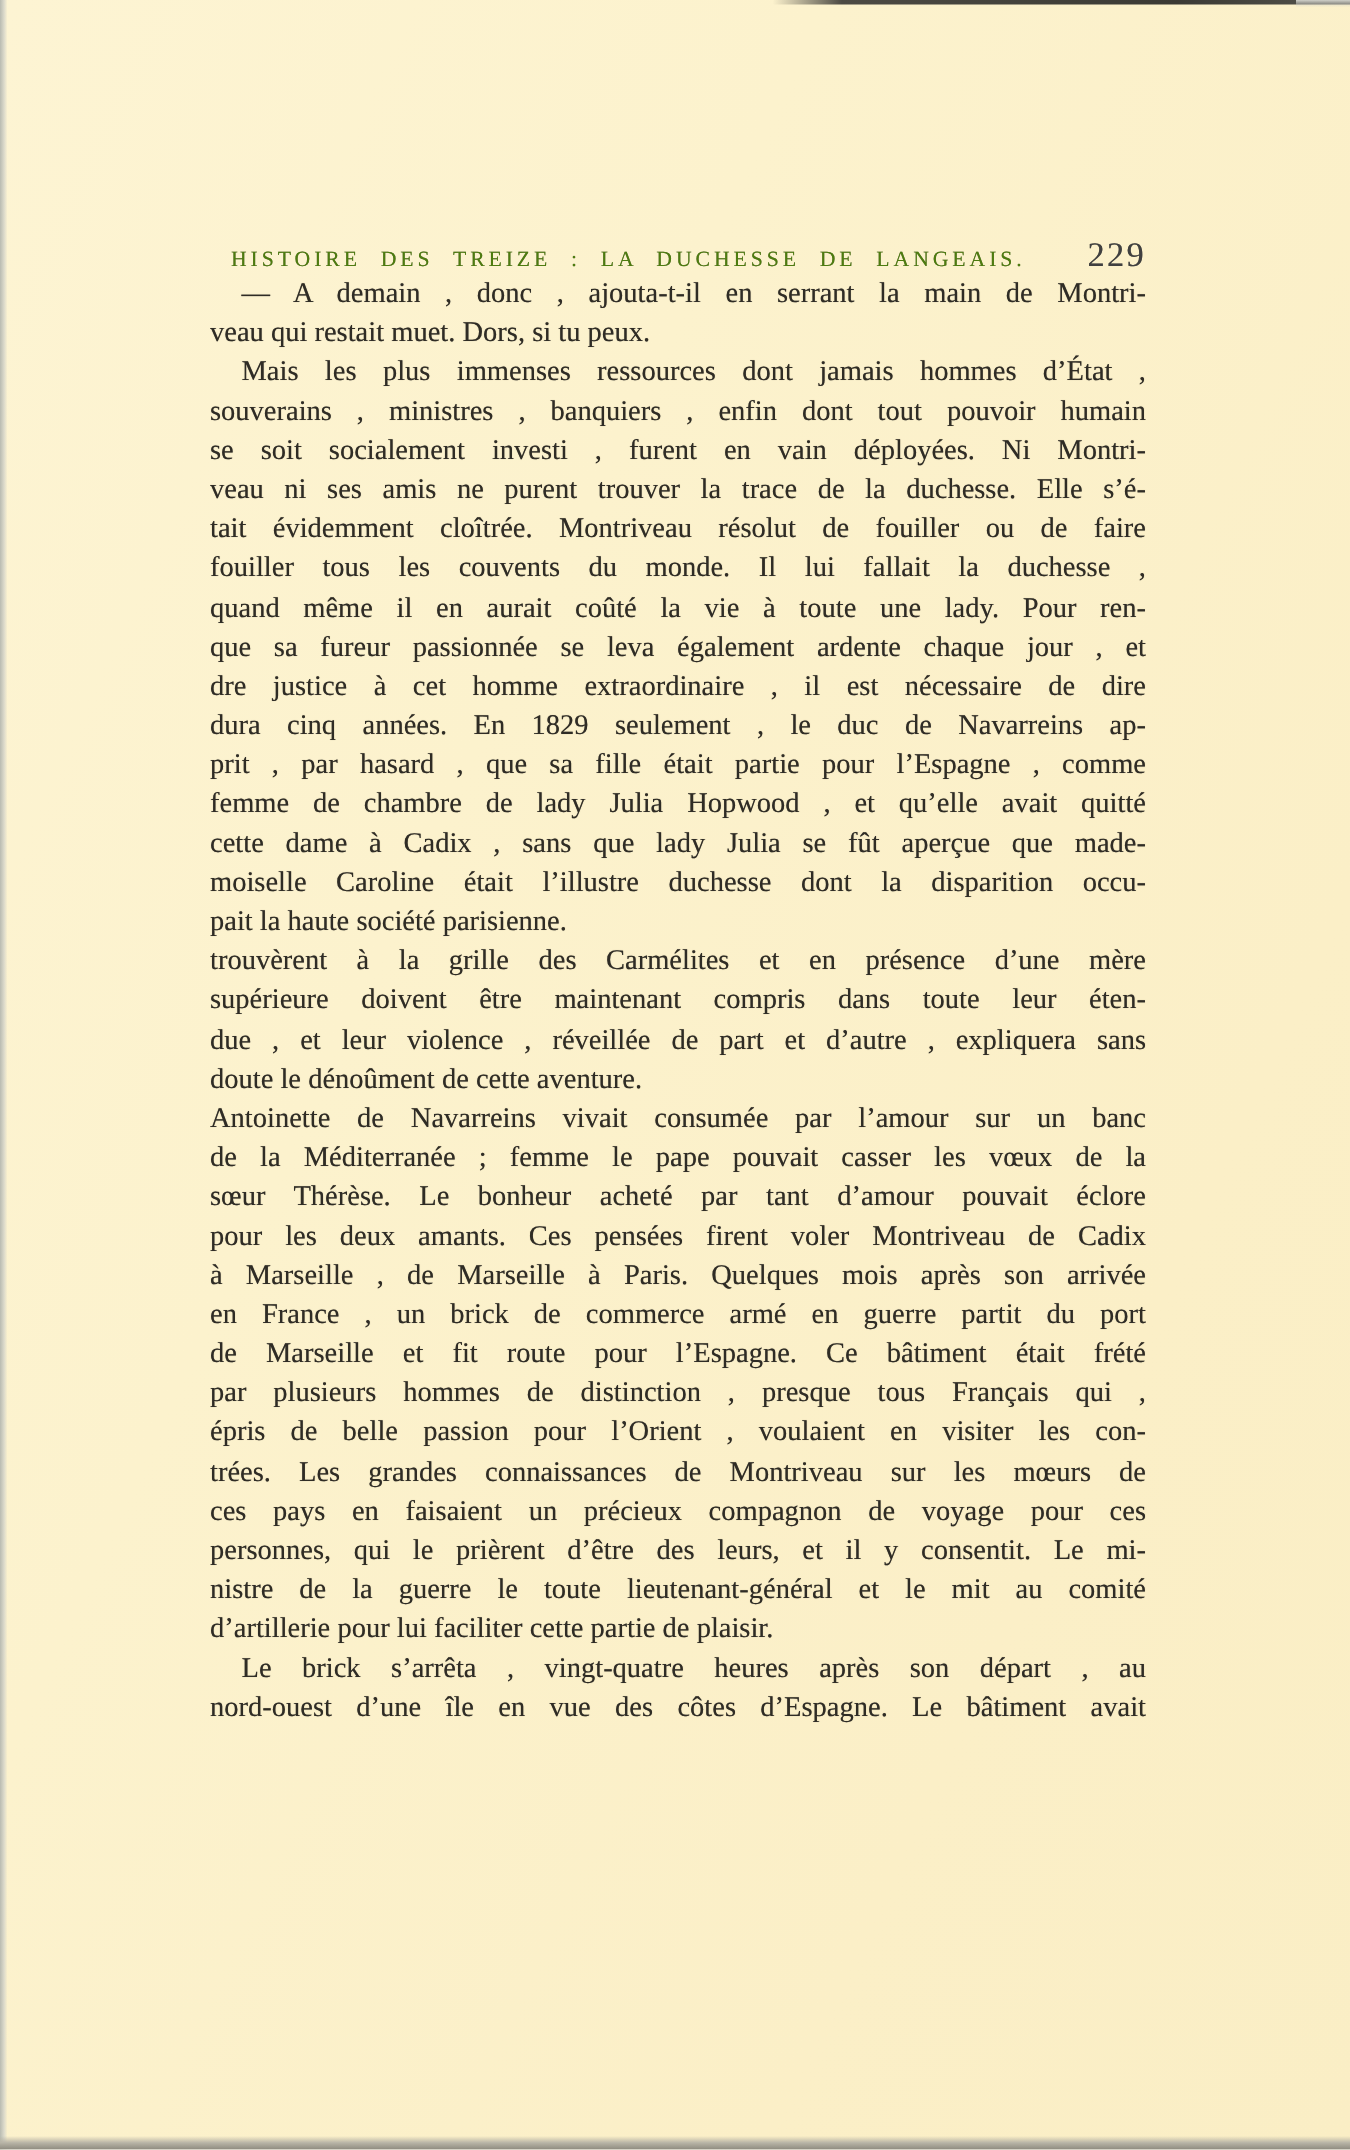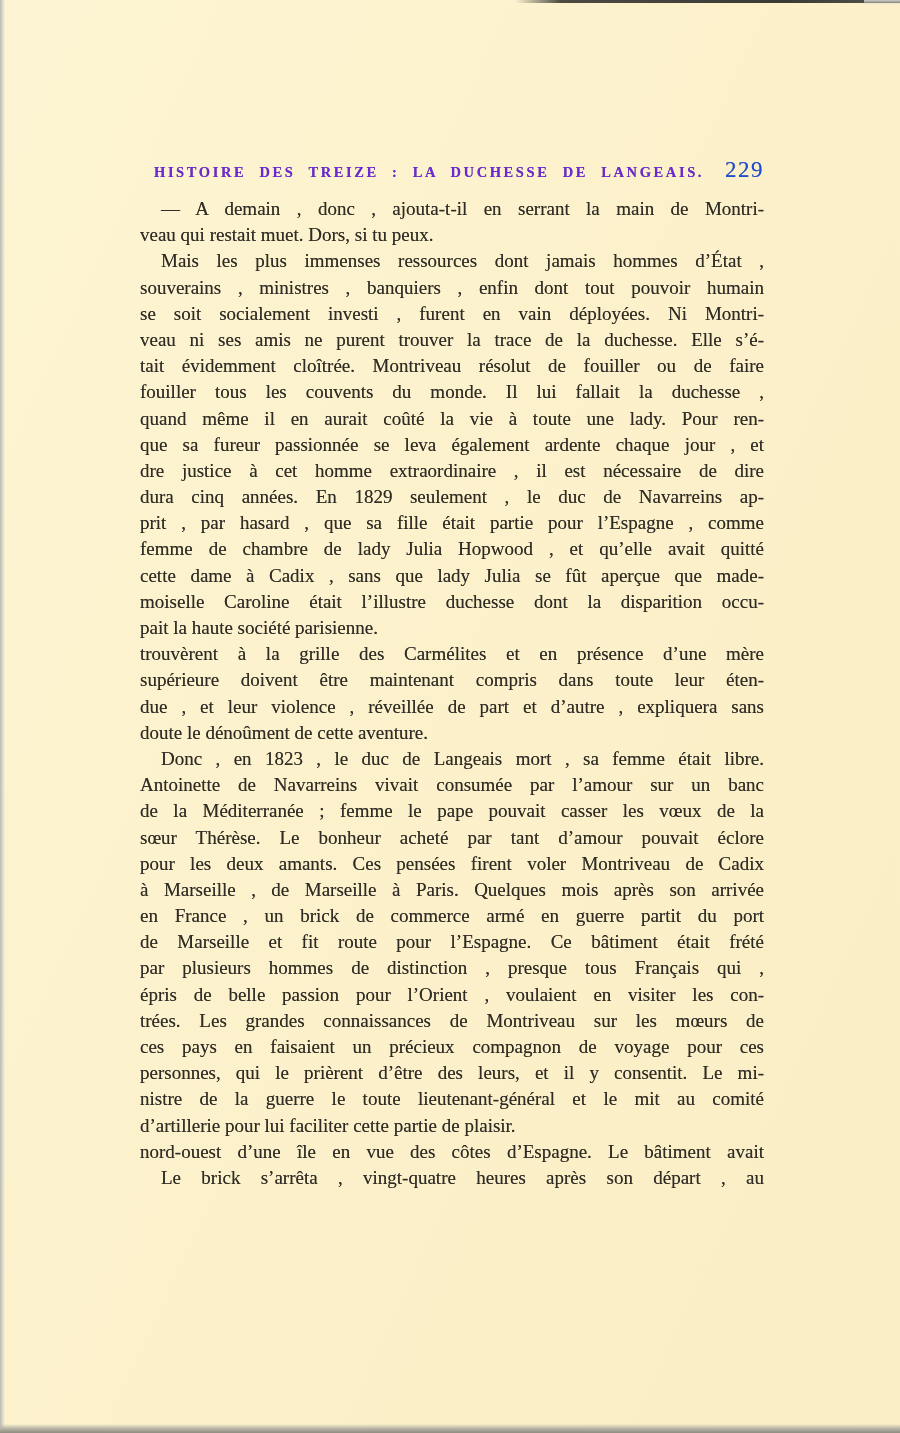--- a/index.html
+++ b/index.html
@@ -31,31 +31,30 @@
   }
   .text-col{
     position:absolute;left:140px;top:157px;width:624px;
     color:#2f2c25;
   }
   .header{
     display:flex;justify-content:space-between;align-items:baseline;
     padding-left:14px;
   }
   .running-title{
-    font-size:14.5px;font-weight:700;letter-spacing:2.6px;word-spacing:7px;
-    color:#6d28d9;
+    font-size:14.5px;font-weight:400;letter-spacing:2.6px;word-spacing:7px;
+    color:#4d7c0f;
     text-shadow:0 0 .4px rgba(46,43,36,.55);
     white-space:nowrap;
   }
   .page-number{
-    font-size:23px;font-weight:400;letter-spacing:1.5px;color:#1d4ed8;
+    font-size:23px;font-weight:400;letter-spacing:1.5px;color:#404040;
     text-shadow:0 0 .4px rgba(42,40,34,.5);
   }
   .page-body{
-    margin-top:13px;
     font-size:19px;line-height:26.2px;
     text-shadow:0 0 .45px rgba(47,44,37,.6);
   }
   .para{margin:0}
   .line{
     height:26.2px;overflow:hidden;
     text-align:justify;
     text-align-last:justify;
   }
   .line.indent{text-indent:21px}
@@ -97,34 +96,33 @@
         <div class="line">moiselle Caroline était l’illustre duchesse dont la disparition occu-</div>
         <div class="line endpara">pait la haute société parisienne.</div>
       </div>
       <div class="para">
         <div class="line">trouvèrent à la grille des Carmélites et en présence d’une mère</div>
         <div class="line">supérieure doivent être maintenant compris dans toute leur éten-</div>
         <div class="line">due , et leur violence , réveillée de part et d’autre , expliquera sans</div>
         <div class="line endpara">doute le dénoûment de cette aventure.</div>
       </div>
       <div class="para">
-        <div class="line indent">Donc , en 1823 , le duc de Langeais mort , sa femme était libre.</div>
         <div class="line">Antoinette de Navarreins vivait consumée par l’amour sur un banc</div>
         <div class="line">de la Méditerranée ; femme le pape pouvait casser les vœux de la</div>
         <div class="line">sœur Thérèse. Le bonheur acheté par tant d’amour pouvait éclore</div>
         <div class="line">pour les deux amants. Ces pensées firent voler Montriveau de Cadix</div>
         <div class="line">à Marseille , de Marseille à Paris. Quelques mois après son arrivée</div>
         <div class="line">en France , un brick de commerce armé en guerre partit du port</div>
         <div class="line">de Marseille et fit route pour l’Espagne. Ce bâtiment était frété</div>
         <div class="line">par plusieurs hommes de distinction , presque tous Français qui ,</div>
         <div class="line">épris de belle passion pour l’Orient , voulaient en visiter les con-</div>
         <div class="line">trées. Les grandes connaissances de Montriveau sur les mœurs de</div>
         <div class="line">ces pays en faisaient un précieux compagnon de voyage pour ces</div>
         <div class="line">personnes, qui le prièrent d’être des leurs, et il y consentit. Le mi-</div>
         <div class="line">nistre de la guerre le toute lieutenant-général et le mit au comité</div>
         <div class="line endpara">d’artillerie pour lui faciliter cette partie de plaisir.</div>
       </div>
       <div class="para">
+        <div class="line indent">Le brick s’arrêta , vingt-quatre heures après son départ , au</div>
         <div class="line">nord-ouest d’une île en vue des côtes d’Espagne. Le bâtiment avait</div>
-        <div class="line indent">Le brick s’arrêta , vingt-quatre heures après son départ , au</div>
       </div>
     </div>
 </div>
 
 </body></html>

